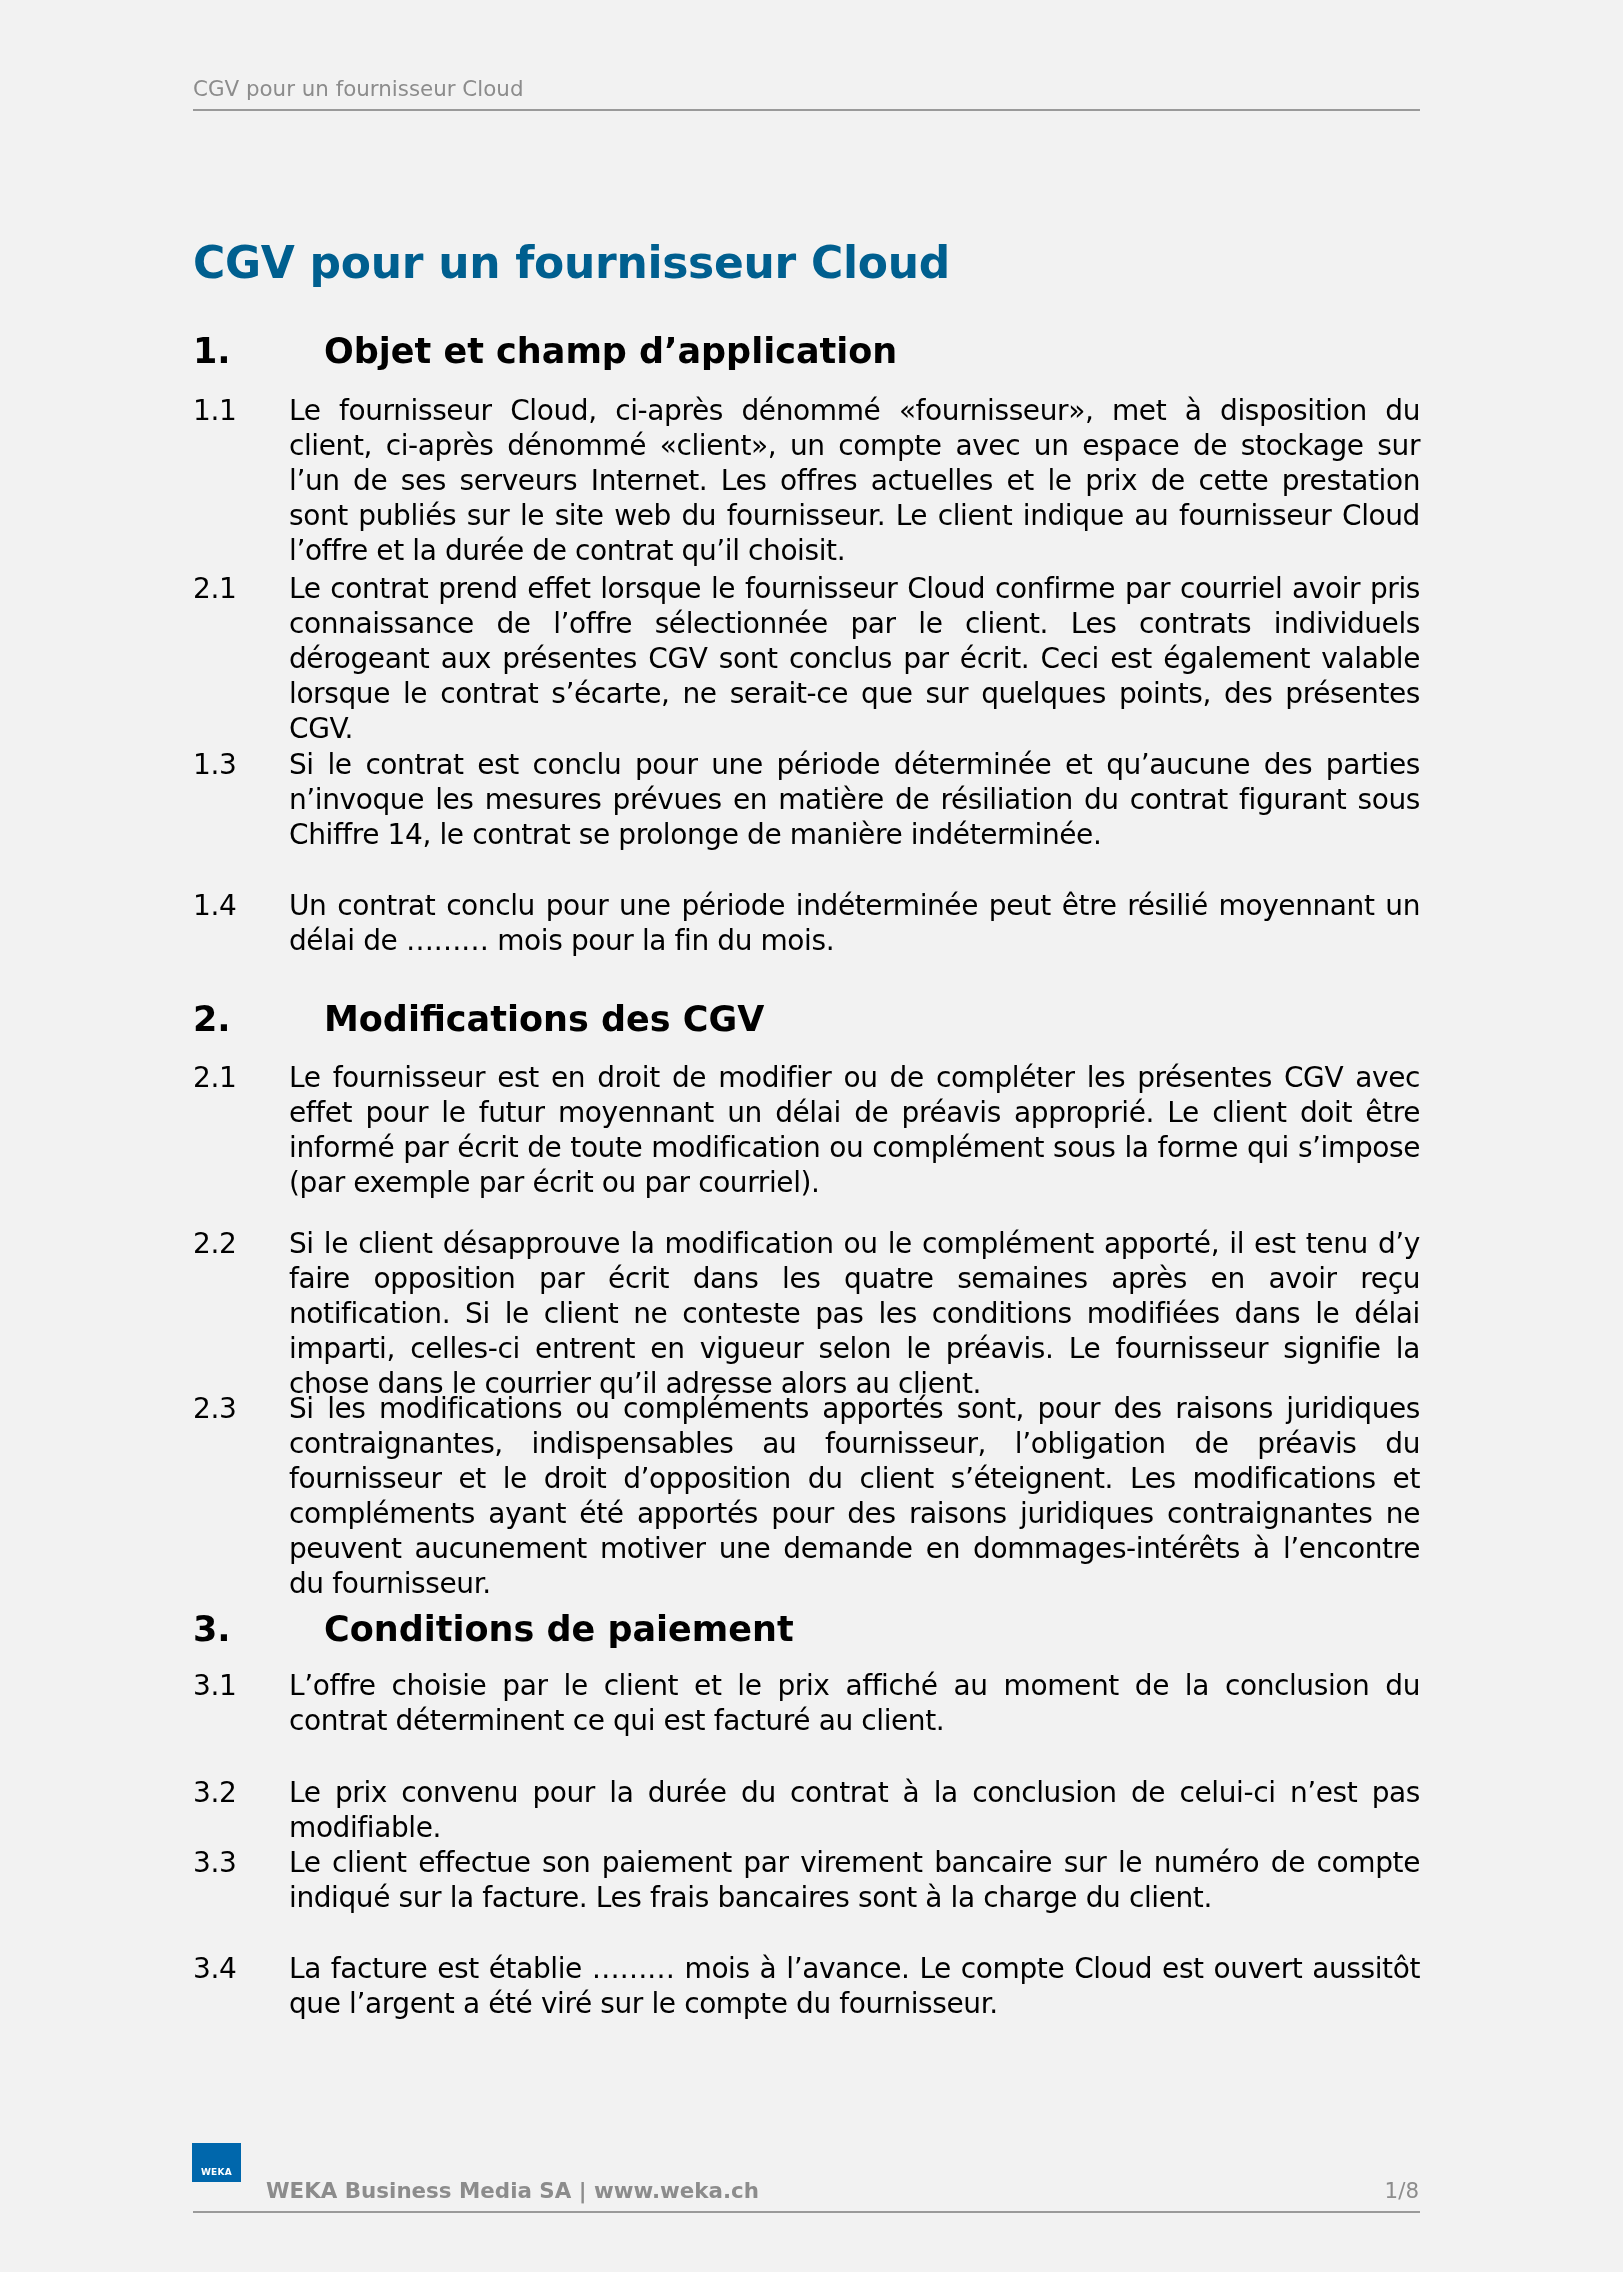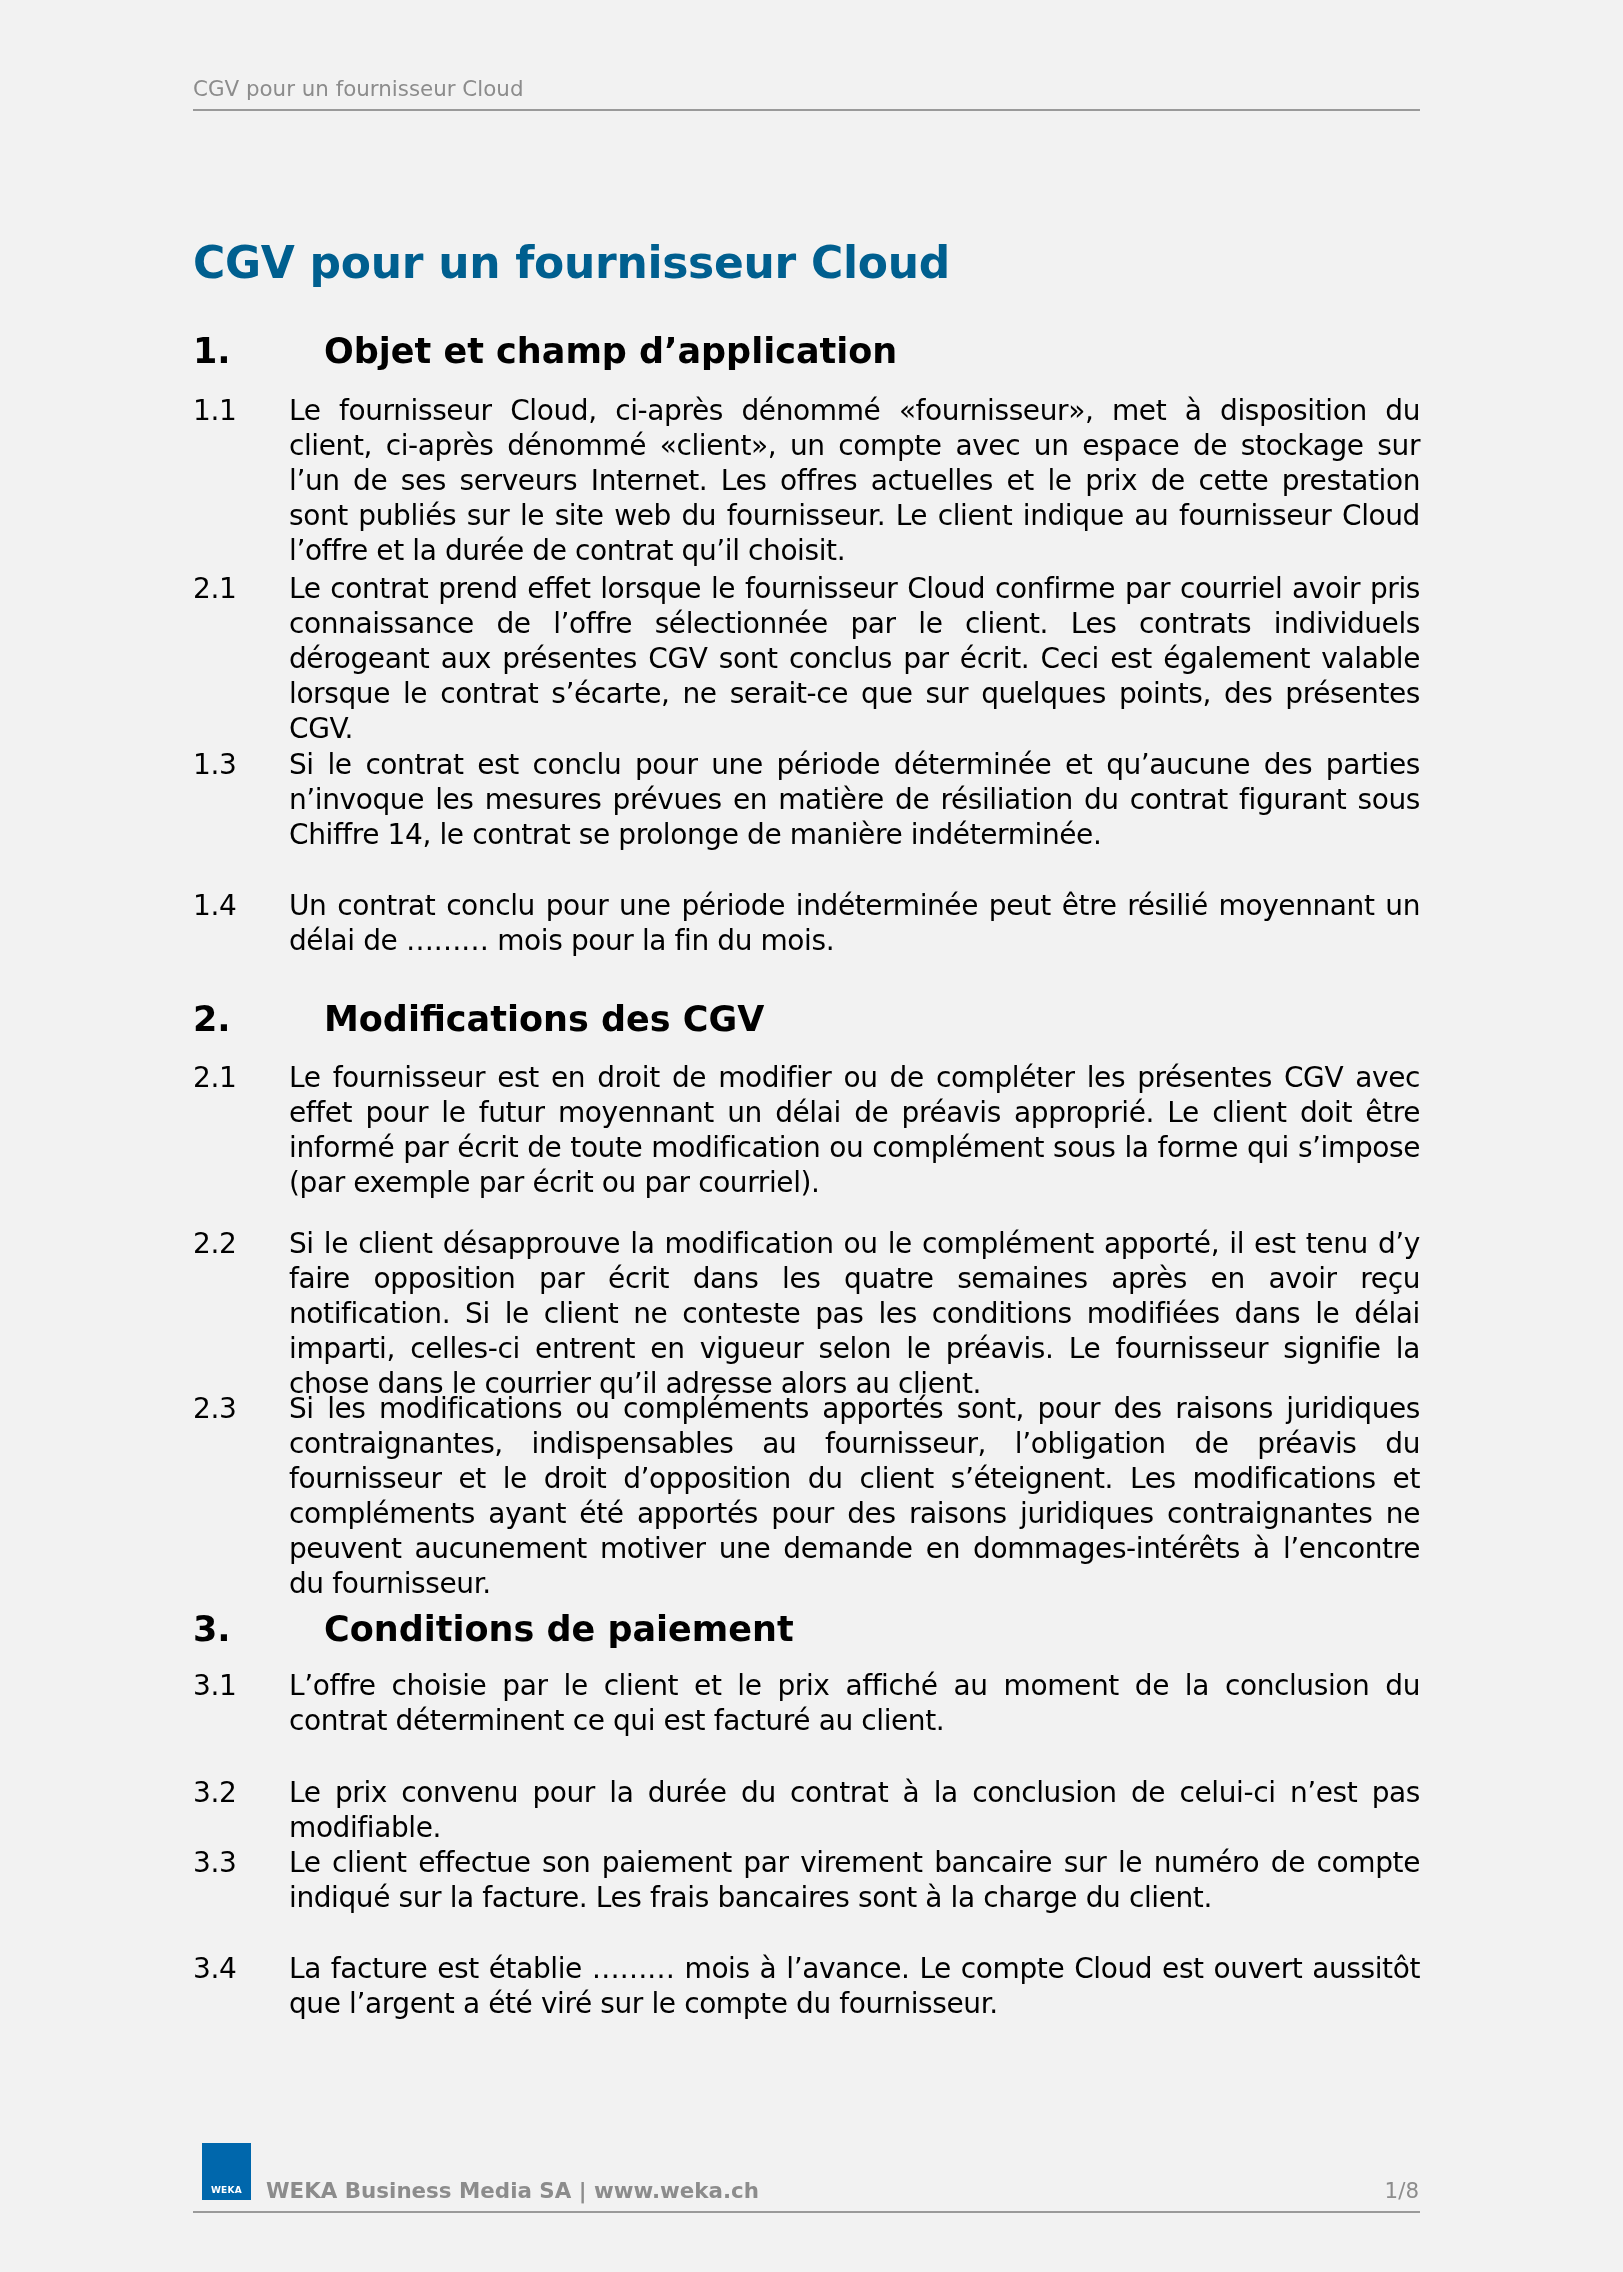--- a/index.html
+++ b/index.html
@@ -39,21 +39,21 @@
     font-size: 28px; line-height: 35px;
     letter-spacing: -0.4px;
   }
   .para .num { position: absolute; left: 0; top: 0; }
   .para .txt {
     margin-left: 96px; text-align: justify;
     hyphens: manual;
   }
   .footer-logo {
     position: absolute; left: 192px; top: 2143px;
-    width: 49px; height: 57px; background: #0067ac; margin-left: 10px;
+    width: 49px; height: 39px; background: #0067ac;
   }
   .footer-logo span {
     position: absolute; left: 0; right: 0; bottom: 5.2px;
     text-align: center; color: #fff; font-size: 9px; font-weight: bold;
     letter-spacing: 0.3px; font-family: "DejaVu Sans", sans-serif;
   }
   .footer-text {
     position: absolute; left: 266px; top: 2175px;
     font-size: 21.4px; color: #8c8c8c; line-height: 31px; white-space: nowrap; font-weight: bold;
   }

